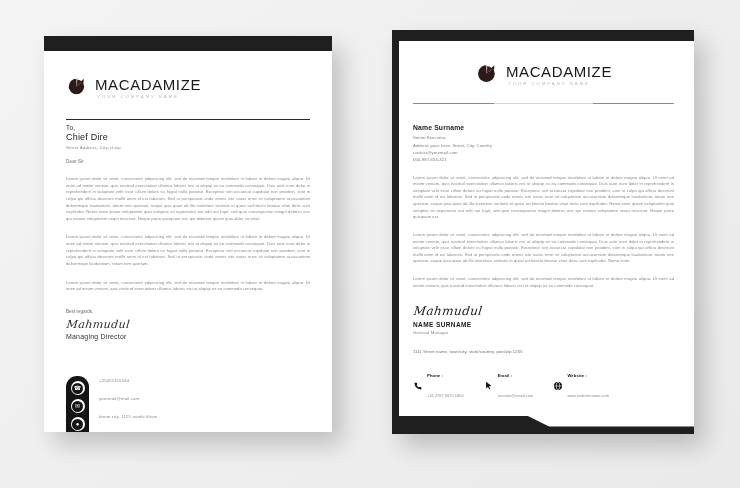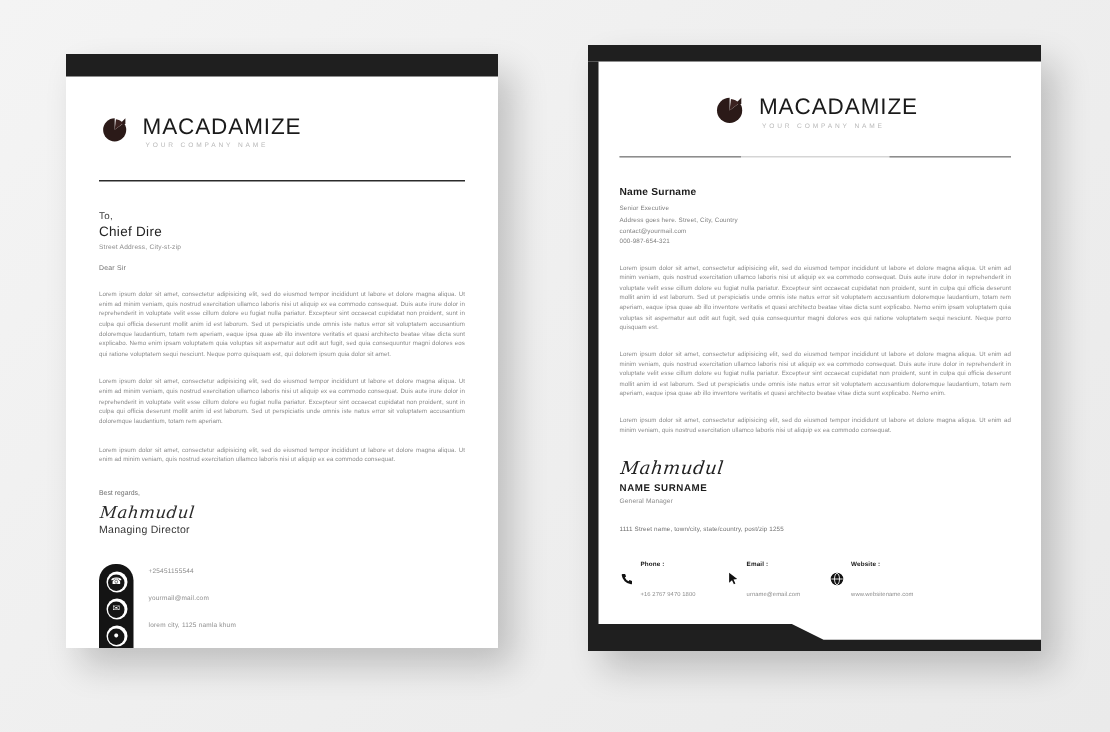--- a/index.html
+++ b/index.html
@@ -64,21 +64,21 @@
     margin-top: 3px;
     padding-left: 2px;
   }
 
   .rule-left {
     height: 1px;
     background: #2b2b2b;
     margin: 18px 0 0 0;
   }
 
-  .addr-block { margin-top: 20px; }
+  .addr-block { margin-top: 4px; }
   .addr-to { font-size: 6.5px; color: #3a3a3a; letter-spacing: .2px; }
   .addr-name { font-size: 9px; color: #232323; margin-top: 1px; letter-spacing: .2px; }
   .addr-line { font-size: 4.4px; color: #8c8c8c; margin-top: 3px; letter-spacing: .15px; }
   .addr-salut { font-size: 4.6px; color: #707070; margin-top: 9px; letter-spacing: .15px; }
 
   .para {
     font-size: 4.1px;
     line-height: 1.62;
     color: #8a8a8a;
     text-align: justify;

